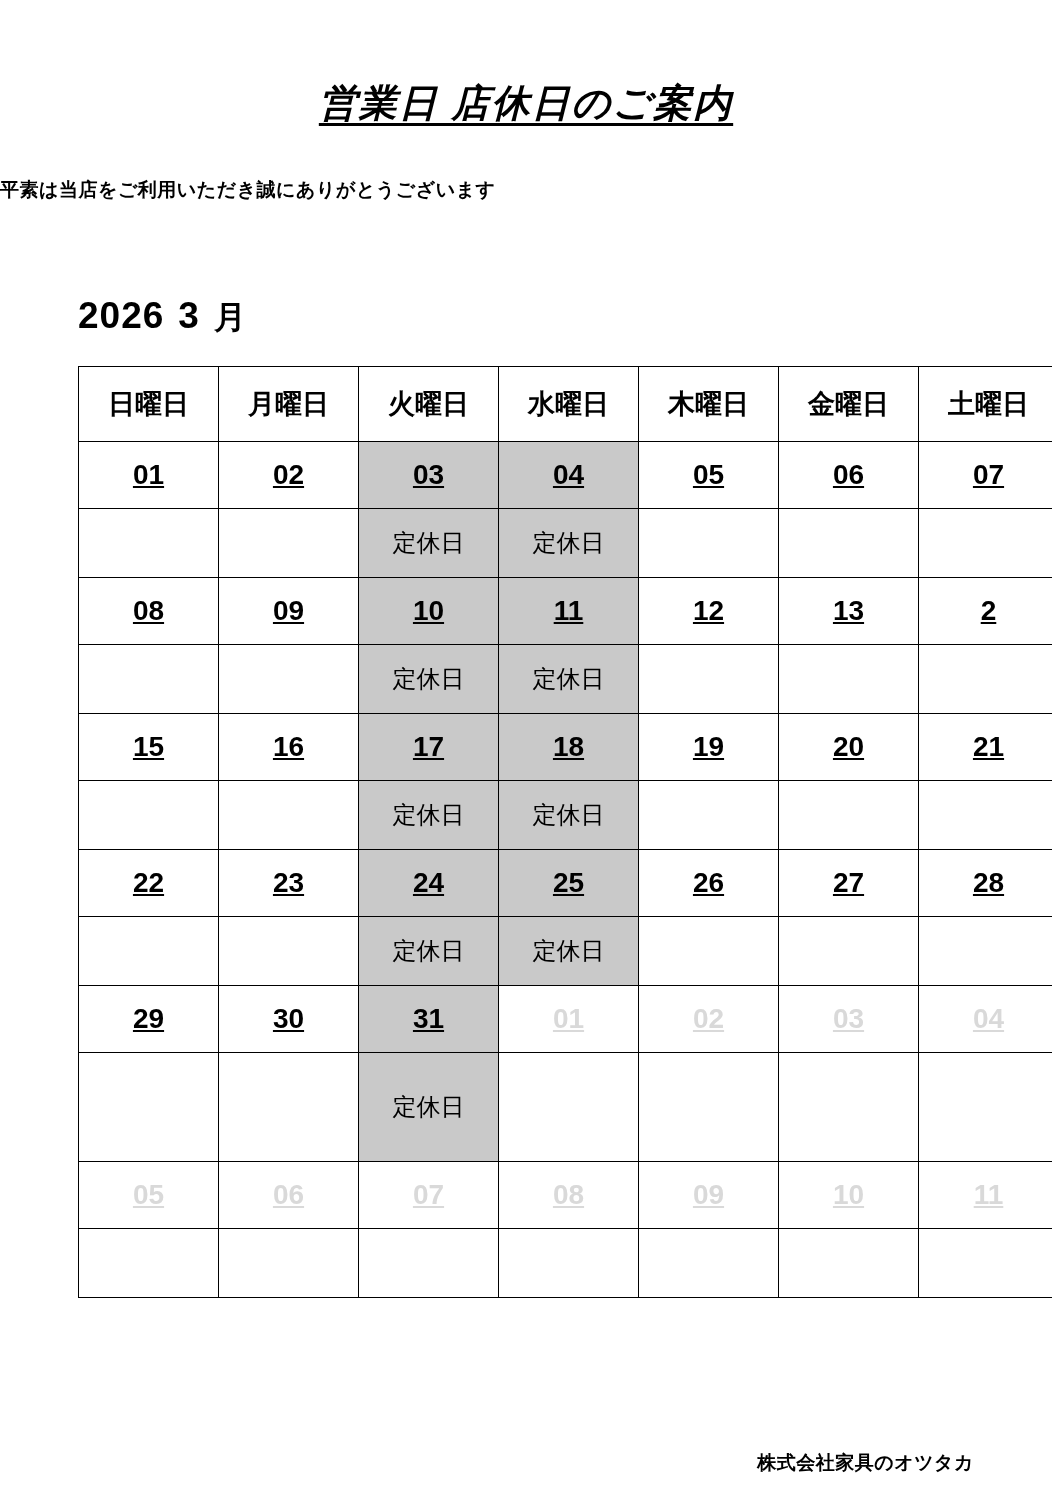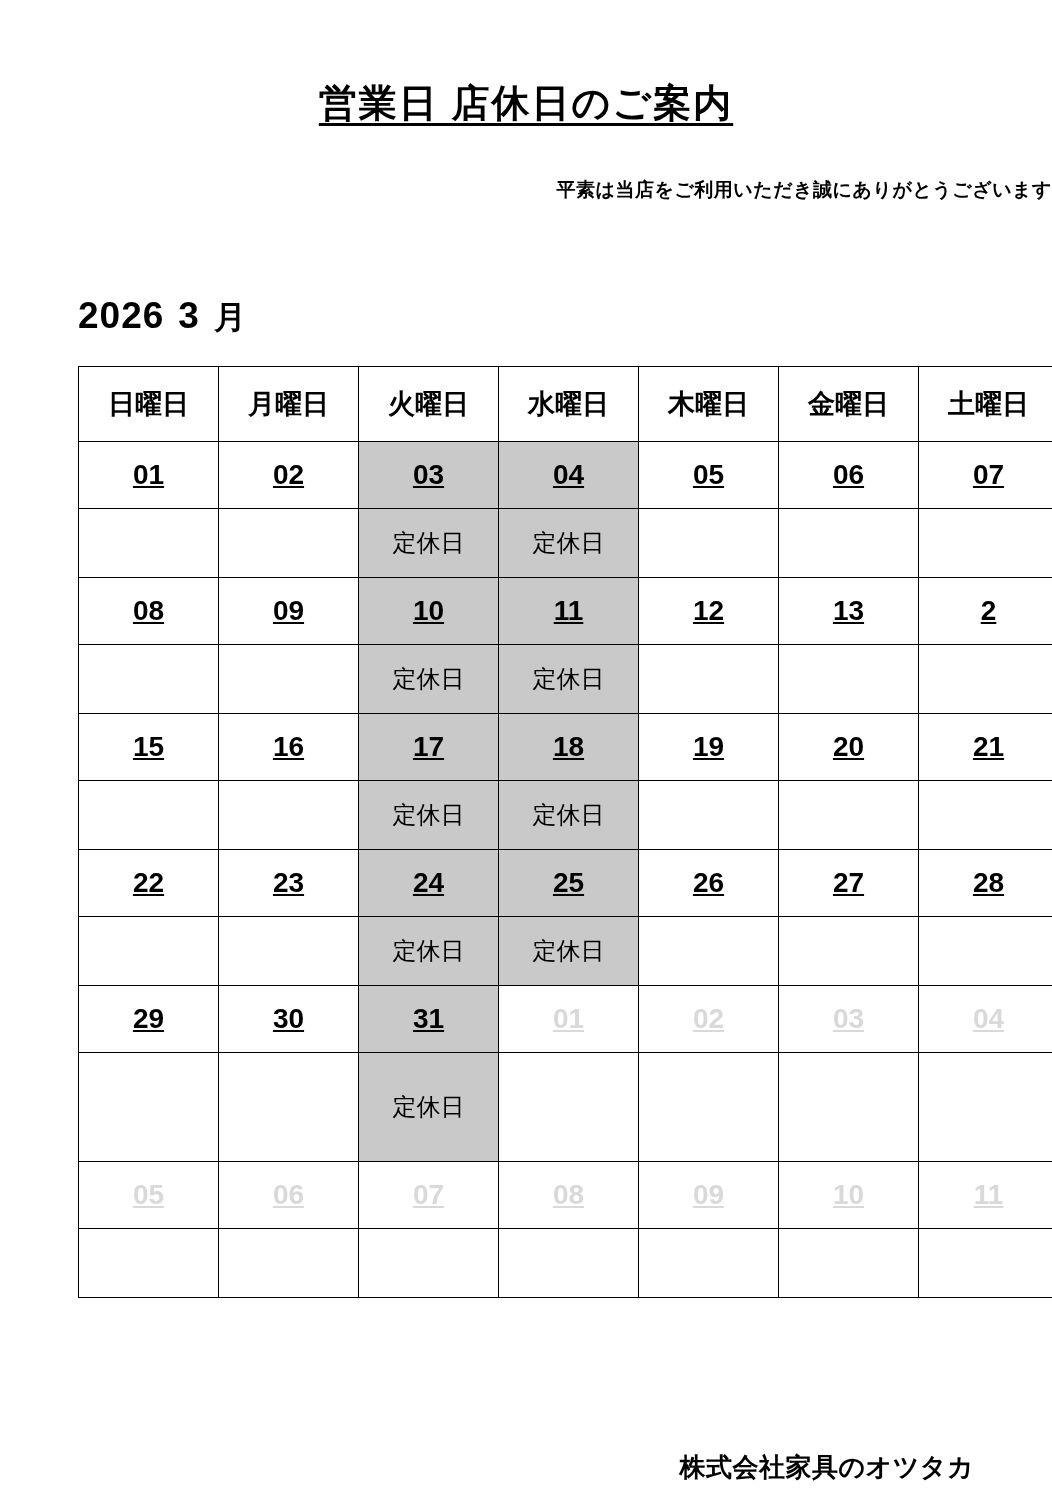--- a/index.html
+++ b/index.html
@@ -25,23 +25,24 @@
   
   .doc-title {
     text-align: center;
     font-size: 38px;
     font-weight: bold;
     letter-spacing: 2px;
     margin-top: 78px;
     text-decoration: underline;
     text-underline-offset: 7px;
     text-decoration-thickness: 3px;
+    font-style: italic;
   }
   .doc-subtitle {
-    text-align: right;
+    text-align: left;
     font-size: 19px;
     font-weight: bold;
     margin-top: 48px;
     letter-spacing: 0.5px;
   }
 
   
   .month-line {
     margin: 92px 0 0 78px;
     font-size: 37px;
@@ -88,21 +89,21 @@
   }
   td.note.tall { height: 108px; }
   td.daynum.out, td.note.out { color: #d9d9d9; }
   td.shaded { background: #c9c9c9; }
 
   
   .footer-company {
     position: absolute;
     right: 78px;
     top: 1372px;
-    font-size: 26px;
+    font-size: 19px;
     font-weight: bold;
     letter-spacing: 0.5px;
   }
 </style>
 </head>
 <body>
 
 <div class="page">
 
   <div class="doc-title">営業日 店休日のご案内</div>

